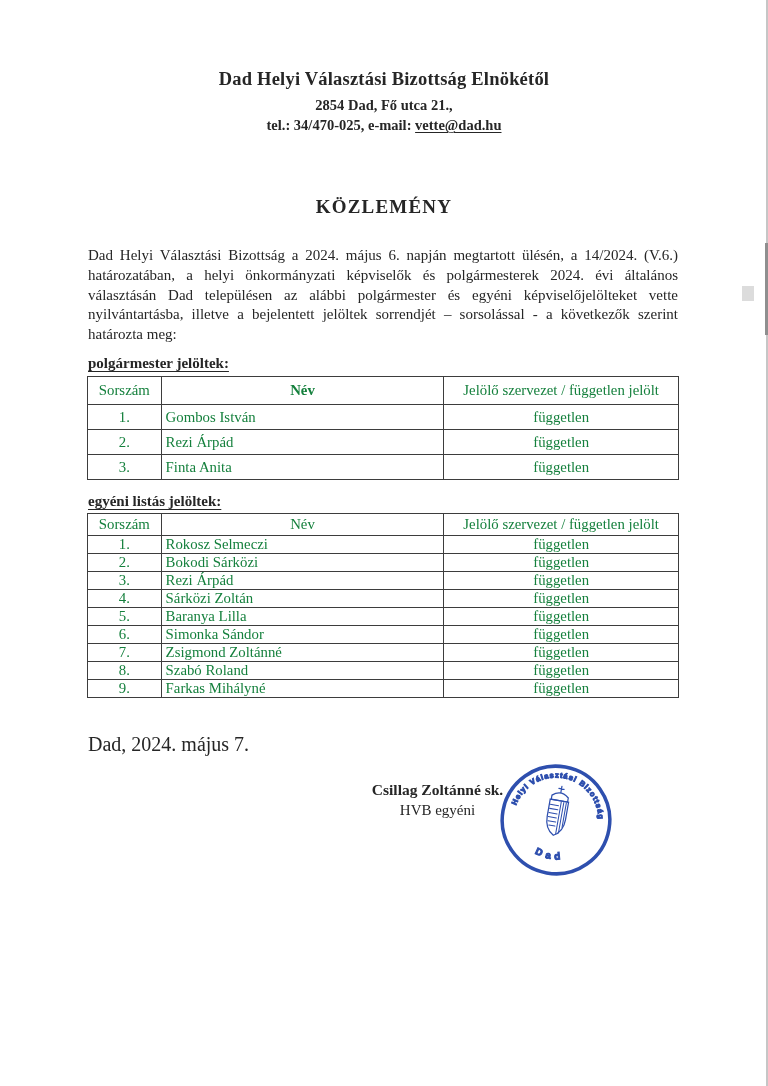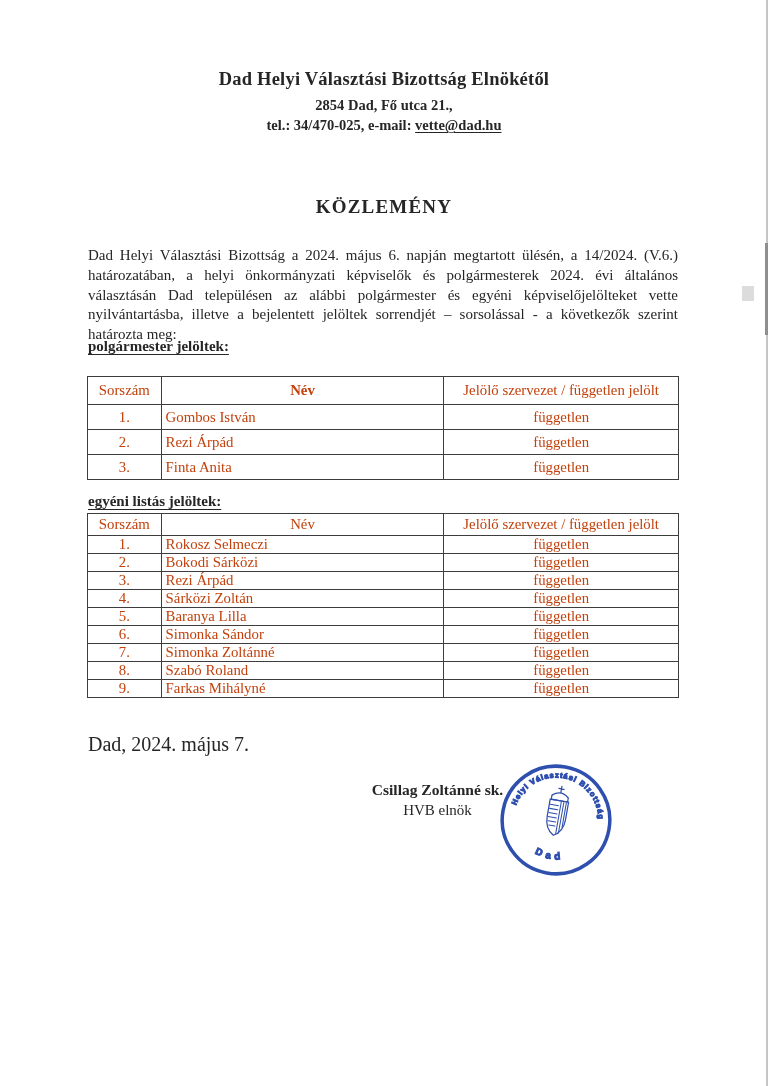--- a/index.html
+++ b/index.html
@@ -15,25 +15,25 @@
   .sender .email { text-decoration:underline; text-underline-offset:2px; }
 
   .doc-title { position:absolute; top:196px; left:0; width:100%; text-align:center;
     font-size:19px; font-weight:bold; letter-spacing:1.2px; }
 
   .body-par { position:absolute; top:246px; left:88px; width:590px;
     font-size:15px; line-height:19.8px; text-align:justify; }
 
   .caption { position:absolute; left:88px; font-size:15px; font-weight:bold;
     text-decoration:underline; text-underline-offset:2.5px; }
-  .cap1 { top:338px; }
+  .cap1 { top:355px; }
   .cap2 { top:493px; }
 
   table.cand { position:absolute; left:87px; width:592px; border-collapse:collapse;
-    table-layout:fixed; font-size:14.8px; color:#c2410c; }
+    table-layout:fixed; font-size:14.8px; color:#15803d; }
   table.cand th, table.cand td { border:1px solid #3d3d3d; padding:0 4px; overflow:hidden; white-space:nowrap; }
   table.cand th { font-weight:normal; text-align:center; }
   .c0 { width:11.5%; text-align:center; }
   .c1 { width:48.5%; }
   .c2 { width:40%; text-align:center; }
   td.c1 { text-align:left; padding-left:10px; }
   .table-lg { top:376px; }
   .table-lg th { height:27px; }
   .table-lg td { height:24px; }
   .table-lg th.c1 { font-weight:bold; }
@@ -136,41 +136,41 @@
           <td class="c1">Baranya Lilla</td>
           <td class="c2">független</td>
         </tr>
         <tr>
           <td class="c0">6.</td>
           <td class="c1">Simonka Sándor</td>
           <td class="c2">független</td>
         </tr>
         <tr>
           <td class="c0">7.</td>
-          <td class="c1">Simonka Zoltánné</td>
+          <td class="c1">Zsigmond Zoltánné</td>
           <td class="c2">független</td>
         </tr>
         <tr>
           <td class="c0">8.</td>
           <td class="c1">Szabó Roland</td>
           <td class="c2">független</td>
         </tr>
         <tr>
           <td class="c0">9.</td>
           <td class="c1">Farkas Mihályné</td>
           <td class="c2">független</td>
         </tr>
       </tbody>
     </table>
 
   <div class="date-line">Dad, 2024. május 7.</div>
 
   <div class="signature">
     <div class="name">Csillag Zoltánné sk.</div>
-    <div class="role">HVB elnök</div>
+    <div class="role">HVB egyéni</div>
   </div>
 
   <div class="stamp">
     <svg viewBox="0 0 116 116">
       <g transform="rotate(10 58 58)" fill="none" stroke-linecap="round">
         <defs>
           <path id="arcTop" d="M 20,73.4 A 41,41 0 1 1 96,73.4" fill="none"></path>
           <path id="arcBottom" d="M 40.7,91.9 A 38,38 0 0 0 75.3,91.9" fill="none"></path>
         </defs>
         <circle cx="58" cy="58" r="52" stroke-width="3.4"></circle>

